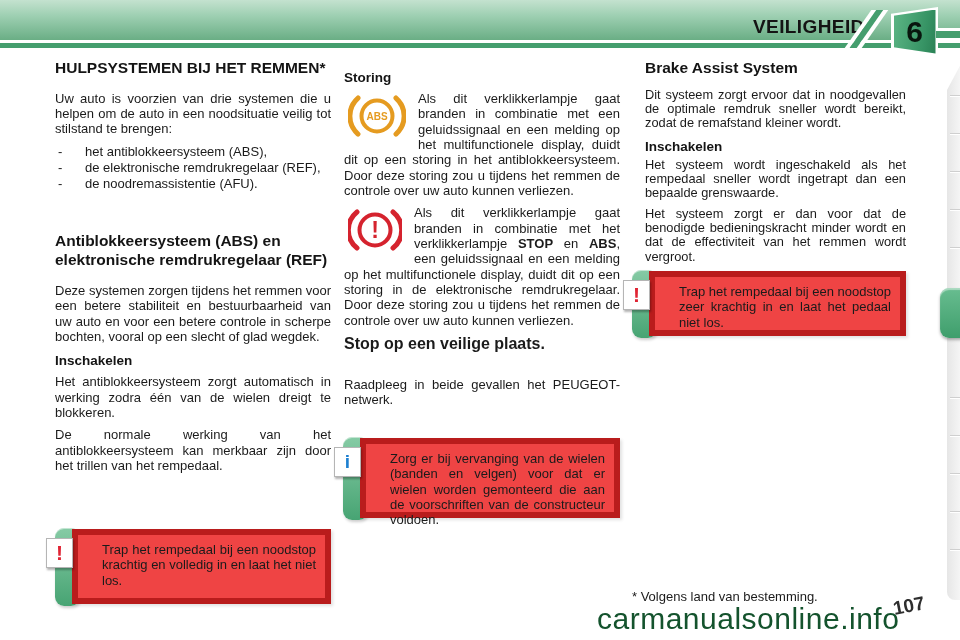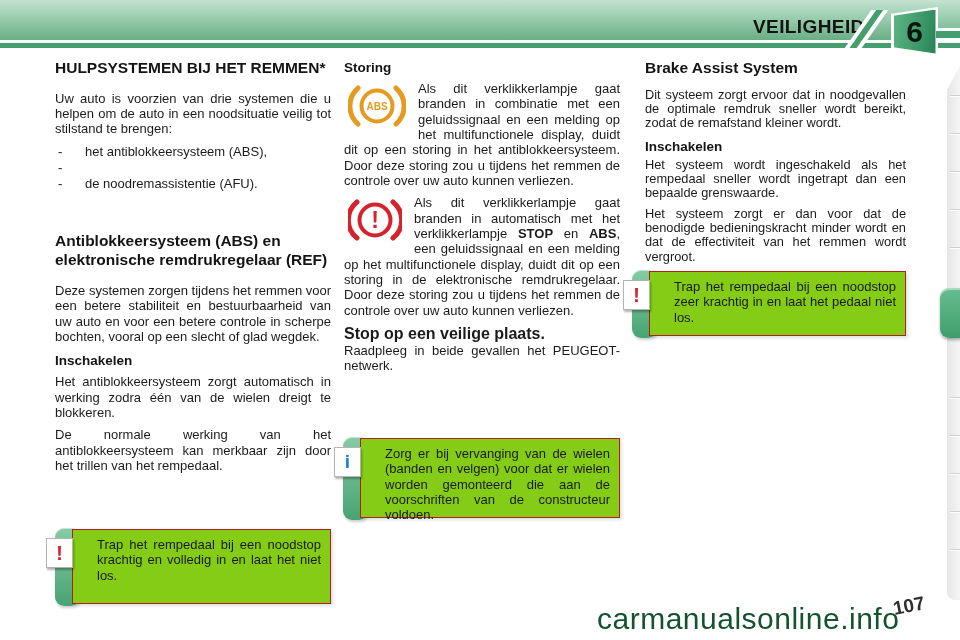--- a/index.html
+++ b/index.html
@@ -38,37 +38,37 @@
   
   .col{position:absolute;top:58px;}
   .col-left{left:55px;width:276px;}
   .col-mid{left:344px;width:276px;}
   .col-right{left:645px;width:261px;}
   .h1{font-size:15.5px;font-weight:bold;line-height:1.27;margin:0 0 13px 0;color:#141414;}
   .sub{font-size:13.5px;font-weight:bold;margin:9px 0 6px 0;color:#141414;}
   .p{font-size:13px;line-height:1.18;text-align:justify;margin:0 0 7px 0;}
   .col-right .p{font-size:12.8px;line-height:1.12;margin:0 0 6px 0;}
   .mt-lg{margin-top:39px;}
-  .mt-md{}
+  .mt-md{margin-top:24px;}
   .bold-line{font-size:16px;font-weight:bold;margin:2px 0 0 0;}
   .list-row{display:flex;font-size:13px;line-height:1.18;margin:0 0 1px 0;}
   .dash{flex:none;width:27px;padding-left:3px;}
   .li-text{flex:1;text-align:justify;}
 
   
   .lamp{float:left;margin:2px 12px 3px 4px;}
 
   
   .note-box{position:absolute;}
   .box-tab{position:absolute;left:0;top:0;bottom:2px;width:25px;border-radius:9px;
        background:linear-gradient(180deg,#86cba5 0%,#47a473 55%,#3b976  6 100%);
        background:linear-gradient(180deg,#86cba5 0%,#47a473 100%);
        box-shadow:inset 0 1px 0 rgba(255,255,255,.5), 1px 2px 3px rgba(0,0,0,.2);}
-  .box-body{position:absolute;left:17px;right:0;top:1px;bottom:4px;background:#84cc16;
-       border:1px solid #b91c1c;box-shadow:2px 2px 3px rgba(0,0,0,.12);text-decoration:underline;}
+  .box-body{position:absolute;left:17px;right:0;top:1px;bottom:4px;background:#ef4444;
+       border:6px solid #b91c1c;box-shadow:2px 2px 3px rgba(0,0,0,.12);text-decoration:underline;}
   .box-text{position:absolute;left:24px;right:9px;top:7px;font-size:13px;line-height:1.18;
        text-align:justify;}
   .box-icon{position:absolute;left:-9px;top:10px;width:25px;height:28px;background:#ffffff;
        border:1px solid #b5b5b5;box-shadow:1px 2px 2px rgba(0,0,0,.3);
        display:flex;align-items:center;justify-content:center;z-index:2;}
   .glyph-warn{color:#e02434;font-size:21px;font-weight:bold;}
   .glyph-info{color:#1d7fd0;font-size:19px;font-weight:bold;}
 
   
   .footnote{position:absolute;left:632px;top:589px;font-size:13px;}
@@ -114,54 +114,55 @@
 
   <div class="col col-left">
     <div class="h1">HULPSYSTEMEN BIJ HET REMMEN*</div>
     <p class="p">Uw auto is voorzien van drie systemen die u helpen om de auto in een noodsituatie veilig tot stilstand te brengen:</p>
     <div class="list-row">
       <span class="dash">-</span>
       <span class="li-text">het antiblokkeersysteem (ABS),</span>
     </div>
     <div class="list-row">
       <span class="dash">-</span>
+      <span class="li-text">de elektronische remdrukregelaar (REF),</span>
     </div>
     <div class="list-row">
       <span class="dash">-</span>
       <span class="li-text">de noodremassistentie (AFU).</span>
     </div>
 
     <div class="h1 mt-lg">Antiblokkeersysteem (ABS) en elektronische remdrukregelaar (REF)</div>
     <p class="p">Deze systemen zorgen tijdens het remmen voor een betere stabiliteit en bestuurbaarheid van uw auto en voor een betere controle in scherpe bochten, vooral op een slecht of glad wegdek.</p>
     <div class="sub">Inschakelen</div>
     <p class="p">Het antiblokkeersysteem zorgt automatisch in werking zodra één van de wielen dreigt te blokkeren.</p>
     <p class="p">De normale werking van het antiblokkeersysteem kan merkbaar zijn door het trillen van het rempedaal.</p>
   </div>
 
   <div class="col col-mid">
-    <div class="sub" style="margin-top:2px">Storing</div>
+    <div class="sub" style="margin-top:12px">Storing</div>
 
     <p class="p">
       <svg class="lamp" width="58" height="46" viewBox="0 0 58 46">
         <path d="M10,5 A24,24 0 0 0 10,41" fill="none" stroke="#e59b20" stroke-width="5" stroke-linecap="round"></path>
         <path d="M48,5 A24,24 0 0 1 48,41" fill="none" stroke="#e59b20" stroke-width="5" stroke-linecap="round"></path>
         <circle cx="29" cy="23" r="15.5" fill="none" stroke="#e59b20" stroke-width="4"></circle>
         <text x="29" y="27" text-anchor="middle" font-size="10" font-weight="bold" fill="#e59b20" font-family="Liberation Sans, sans-serif">ABS</text>
       </svg>
       <span>Als dit verklikkerlampje gaat branden in combinatie met een geluidssignaal en een melding op het multifunctionele display, duidt dit op een storing in het antiblokkeersysteem. Door deze storing zou u tijdens het remmen de controle over uw auto kunnen verliezen.</span>
     </p>
 
     <p class="p" style="clear:both">
       <svg class="lamp" width="54" height="46" viewBox="0 0 54 46">
         <path d="M9,5 A23,23 0 0 0 9,41" fill="none" stroke="#d5232e" stroke-width="5" stroke-linecap="round"></path>
         <path d="M45,5 A23,23 0 0 1 45,41" fill="none" stroke="#d5232e" stroke-width="5" stroke-linecap="round"></path>
         <circle cx="27" cy="23" r="15.5" fill="none" stroke="#d5232e" stroke-width="4"></circle>
         <text x="27" y="31" text-anchor="middle" font-size="23" font-weight="bold" fill="#d5232e" font-family="Liberation Sans, sans-serif">!</text>
       </svg>
-      <span>Als dit verklikkerlampje gaat branden in automatisch met het verklikkerlampje </span><b>STOP</b><span> en </span><b>ABS</b><span>, een geluidssignaal en een melding op het multifunctionele display, duidt dit op een storing in de elektronische remdrukregelaar. Door deze storing zou u tijdens het remmen de controle over uw auto kunnen verliezen.</span>
+      <span>Als dit verklikkerlampje gaat branden in combinatie met het verklikkerlampje </span><b>STOP</b><span> en </span><b>ABS</b><span>, een geluidssignaal en een melding op het multifunctionele display, duidt dit op een storing in de elektronische remdrukregelaar. Door deze storing zou u tijdens het remmen de controle over uw auto kunnen verliezen.</span>
     </p>
 
     <div class="bold-line">Stop op een veilige plaats.</div>
     <p class="p mt-md">Raadpleeg in beide gevallen het PEUGEOT-netwerk.</p>
   </div>
 
   <div class="col col-right">
     <div class="h1" style="margin-bottom:10px">Brake Assist System</div>
     <p class="p">Dit systeem zorgt ervoor dat in noodgevallen de optimale remdruk sneller wordt bereikt, zodat de remafstand kleiner wordt.</p>
     <div class="sub" style="margin:8px 0 4px">Inschakelen</div>
@@ -192,16 +193,17 @@
   <div class="note-box" style="left:632px;top:270px;width:274px;height:70px">
     <div class="box-tab"></div>
     <div class="box-body">
       <div class="box-text">Trap het rempedaal bij een noodstop zeer krachtig in en laat het pedaal niet los.</div>
     </div>
     <div class="box-icon">
       <span class="glyph-warn">!</span>
     </div>
   </div>
 
+  <div class="footnote">* Volgens land van bestemming.</div>
   <div class="watermark">carmanualsonline.info</div>
   <div class="page-number">107</div>
 
 </div>
 
 </body></html>

